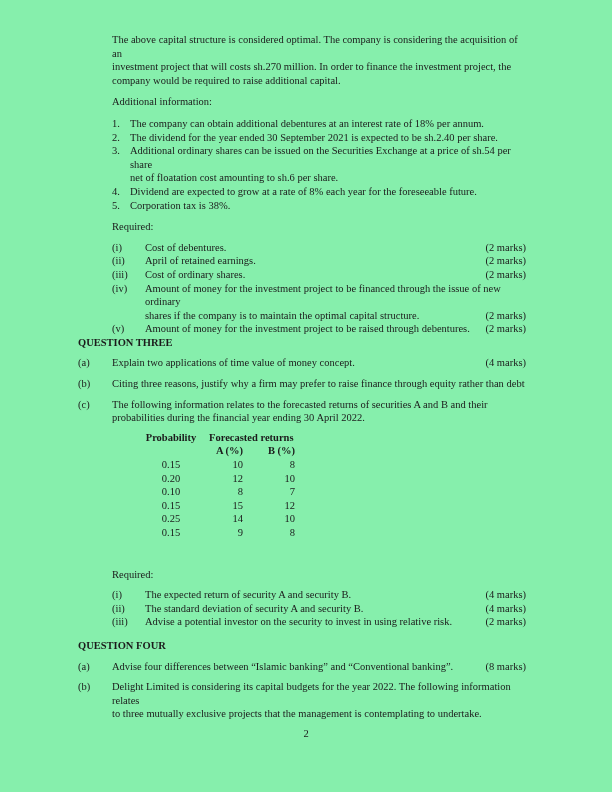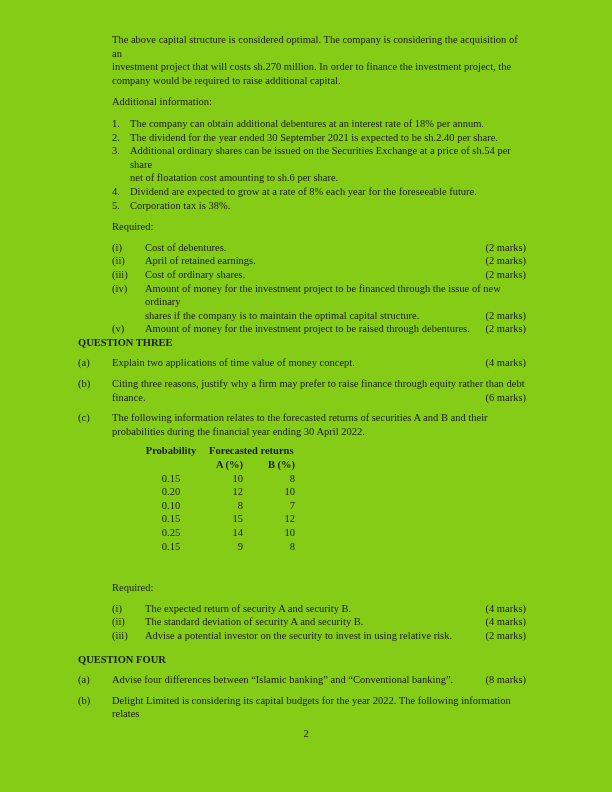--- a/index.html
+++ b/index.html
@@ -2,21 +2,21 @@
 <html><head>
 <meta charset="utf-8">
 <style>
   html,body{margin:0;padding:0;}
   body{
     width:612px;height:792px;background:#ffffff;
     font-family:"Liberation Serif", serif;
     font-size:10.5px;line-height:13.6px;color:#1b1b1b;
     -webkit-font-smoothing:antialiased;
   }
-  .page{position:relative;width:612px;height:792px;background:#84cc16;overflow:hidden;}
+  .page{position:relative;width:612px;height:792px;background:#86efac;overflow:hidden;}
   .content{padding-top:33px;}
   .block{margin-left:112px;margin-right:86px;}
   .lblock{margin-left:78px;margin-right:86px;}
   .qheading{margin-left:78px;font-weight:bold;}
   .bold{font-weight:bold;}
   
   .nitem{display:flex;}
   .nnum{flex:none;width:18px;}
   .ntext{flex:1;}
   
@@ -128,24 +128,20 @@
         <span class="rtext">Explain two applications of time value of money concept.</span>
         <span class="rmarks">(4 marks)</span>
       </div>
     </div>
 
     <div class="lblock mt7">
       <div class="ritem">
         <span class="llabel">(b)</span>
         <div class="rbody">
           <div>Citing three reasons, justify why a firm may prefer to raise finance through equity rather than debt</div>
-          <div class="rline2">
-            <span class="l2text">finance.</span>
-            <span class="rmarks">(6 marks)</span>
-          </div>
         </div>
       </div>
     </div>
 
     <div class="lblock mt7">
       <div class="ritem">
         <span class="llabel">(c)</span>
         <div class="rbody">
           <div>The following information relates to the forecasted returns of securities A and B and their</div>
           <div>probabilities during the financial year ending 30 April 2022.</div>
@@ -223,20 +219,21 @@
         <span class="rtext">Advise four differences between “Islamic banking” and “Conventional banking”.</span>
         <span class="rmarks">(8 marks)</span>
       </div>
     </div>
 
     <div class="lblock mt7">
       <div class="ritem">
         <span class="llabel">(b)</span>
         <div class="rbody">
           <div>Delight Limited is considering its capital budgets for the year 2022. The following information relates</div>
+          <div>to three mutually exclusive projects that the management is contemplating to undertake.</div>
         </div>
       </div>
     </div>
 
   </div>
 
   <div class="pagenum">2</div>
 </div>
 
 </body></html>

